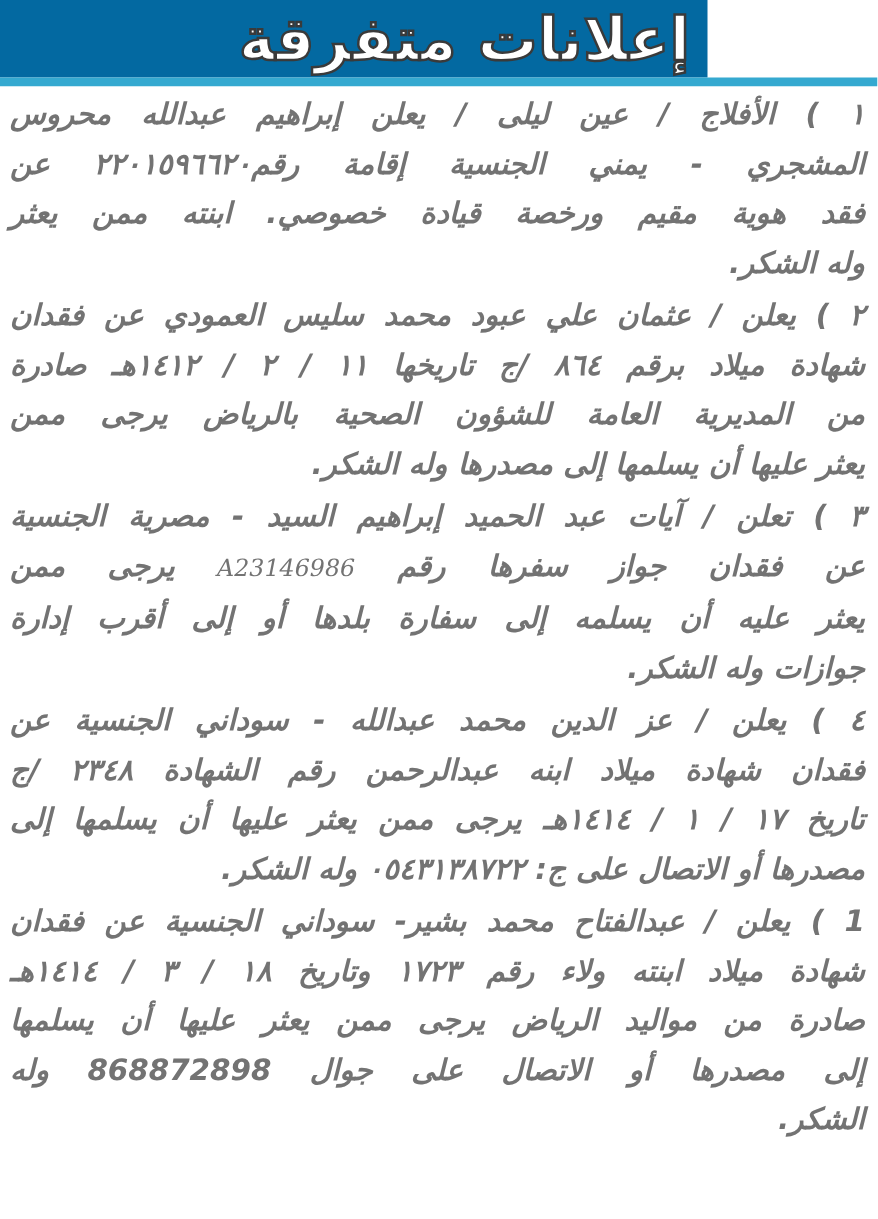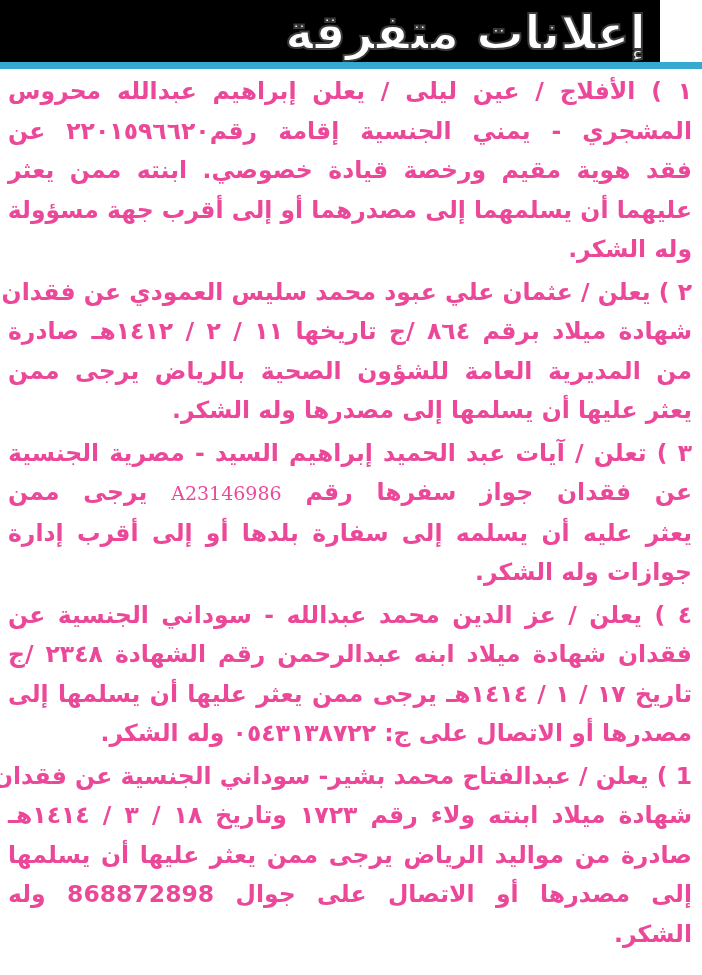--- a/index.html
+++ b/index.html
@@ -10,23 +10,23 @@
     body {
       width: 702px;
       height: 975px;
       overflow: hidden;
       position: relative;
       font-family: "DejaVu Sans", sans-serif;
     }
     .header {
       position: absolute;
       left: 0; top: 0;
-      width: 660px;
+      width: 566px;
       height: 62px;
-      background: #000000;
+      background: #0369a1;
     }
     .header-band {
       position: absolute;
       left: 0; top: 62px;
       width: 702px;
       height: 7px;
       background: #35a9d0;
     }
     .header-title {
       position: absolute;
@@ -48,22 +48,23 @@
       width: 684px;
       direction: rtl;
       text-align: justify;
       text-align-last: right;
     }
     .ad {
       font-family: "DejaVu Sans", sans-serif;
       font-weight: bold;
       font-size: 23.5px;
       line-height: 39.5px;
-      color: #ec4899;
+      color: #737373;
       margin: 0 0 3px 0;
+      font-style: italic;
     }
     .ad .line {
       display: block;
       white-space: nowrap;
       text-align-last: justify;
     }
     .ad .line.last {
       text-align-last: right;
     }
     .latin {
@@ -79,21 +80,20 @@
   <div class="header-title">إعلانات متفرقة</div>
 </div>
 <div class="header-band"></div>
 
 <div class="content">
 
   <div class="ad">
     <span class="line">١ ) الأفلاج / عين ليلى / يعلن إبراهيم عبدالله محروس</span>
     <span class="line">المشجري - يمني الجنسية إقامة رقم٢٢٠١٥٩٦٦٢٠ عن</span>
     <span class="line">فقد هوية مقيم ورخصة قيادة خصوصي. ابنته ممن يعثر</span>
-    <span class="line">عليهما أن يسلمهما إلى مصدرهما أو إلى أقرب جهة مسؤولة</span>
     <span class="line last">وله الشكر.</span>
   </div>
 
   <div class="ad">
     <span class="line">٢ ) يعلن / عثمان علي عبود محمد سليس العمودي عن فقدان</span>
     <span class="line">شهادة ميلاد برقم ٨٦٤ /ج تاريخها ١١ / ٢ / ١٤١٢هـ صادرة</span>
     <span class="line">من المديرية العامة للشؤون الصحية بالرياض يرجى ممن</span>
     <span class="line last">يعثر عليها أن يسلمها إلى مصدرها وله الشكر.</span>
   </div>
 

